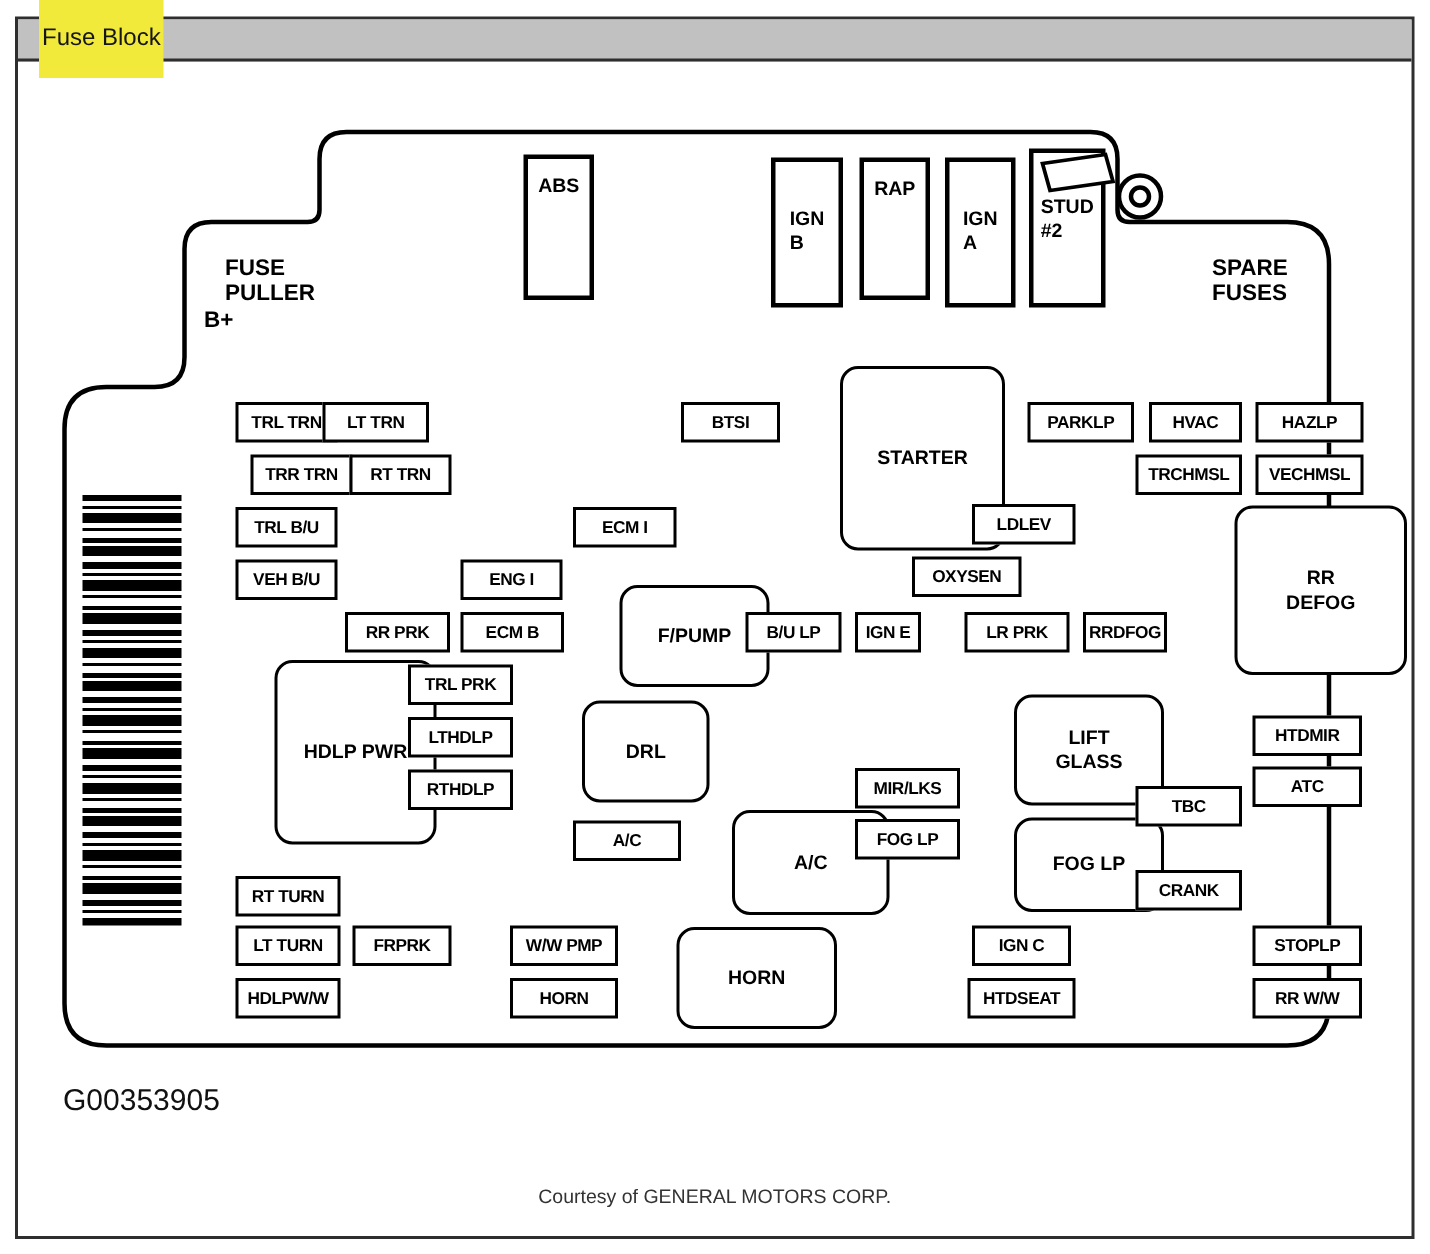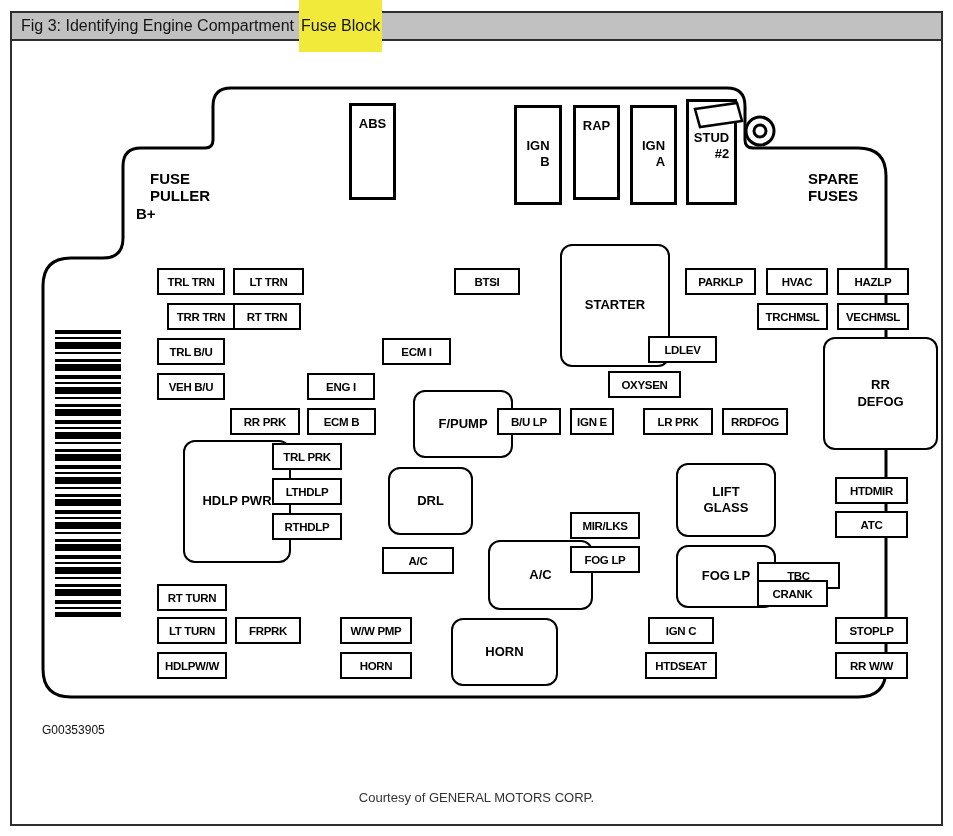--- a/index.html
+++ b/index.html
@@ -15,46 +15,45 @@
   #outline-layer{z-index:1;}
   #bolt-layer{z-index:4;}
   .sf{position:absolute;z-index:2;height:27px;border:2px solid #000;background:#fff;
       display:flex;align-items:center;justify-content:center;box-sizing:border-box;
       font-weight:bold;font-size:11.5px;letter-spacing:-0.3px;white-space:nowrap;color:#000;margin-left:20px;}
   .lf{position:absolute;z-index:2;border:2.5px solid #000;border-radius:12px;background:#fff;
       display:flex;align-items:center;justify-content:center;text-align:center;
       box-sizing:border-box;font-weight:bold;font-size:13px;line-height:1.25;
       white-space:pre-line;color:#000;margin-left:48px;}
   .tf{position:absolute;z-index:2;border:3px solid #000;background:#fff;
-      display:flex;justify-content:center;align-items:flex-start;text-align:right;
+      display:flex;justify-content:center;align-items:flex-start;text-align:left;
       box-sizing:border-box;font-weight:bold;font-size:13px;line-height:1.2;
       white-space:pre-line;color:#000;}
   .corner{position:absolute;z-index:2;font-weight:bold;font-size:15px;line-height:1.15;
           white-space:pre-line;color:#000;}
   .barcode{position:absolute;z-index:2;left:55px;top:330px;width:66px;height:287px;
       background:repeating-linear-gradient(180deg,
         #000 0px,#000 4px,#fff 4px,#fff 7px,
         #000 7px,#000 9px,#fff 9px,#fff 12px,
         #000 12px,#000 19px,#fff 19px,#fff 22px,
         #000 22px,#000 24px,#fff 24px,#fff 29px,
         #000 29px,#000 32px,#fff 32px,#fff 34px,
         #000 34px,#000 41px,#fff 41px,#fff 45px);}
-  .figcode{position:absolute;z-index:2;left:42px;top:723px;font-size:12px;color:#111;}
+  .figcode{position:absolute;z-index:2;left:42px;top:723px;font-size:20px;color:#111;}
   .courtesy{position:absolute;z-index:2;left:0;top:790px;width:953px;text-align:center;
             font-size:13px;color:#333;}
 </style>
 </head>
 <body>
 
 <div id="page">
 
   <div class="frame"></div>
 
   <div class="titlebar">
-    <span>Fig 3: Identifying Engine Compartment</span>
     <span class="hl">Fuse Block</span>
   </div>
 
   <svg id="outline-layer" class="layer" width="953" height="836" viewBox="0 0 953 836">
     <path d="M 141,148 L 205,148 Q 213,148 213,140 L 213,106 Q 213,88 231,88 L 727,88 Q 745,88 745,106
              L 745,140 Q 745,148 753,148 L 858,148 Q 886,148 886,176 L 886,669 Q 886,697 858,697
              L 71,697 Q 43,697 43,669 L 43,286 Q 43,258 71,258 L 103,258 Q 123,258 123,238
              L 123,166 Q 123,148 141,148 Z" fill="none" stroke="#000" stroke-width="3"></path>
   </svg>
 
@@ -79,48 +78,48 @@
   <div class="lf" style="left:365px;top:390px;width:100px;height:68px">F/PUMP</div>
   <div class="lf" style="left:135px;top:440px;width:108px;height:123px">HDLP PWR</div>
   <div class="lf" style="left:340px;top:467px;width:85px;height:68px">DRL</div>
   <div class="lf" style="left:628px;top:463px;width:100px;height:74px">LIFT
 GLASS</div>
   <div class="lf" style="left:440px;top:540px;width:105px;height:70px">A/C</div>
   <div class="lf" style="left:628px;top:545px;width:100px;height:63px">FOG LP</div>
   <div class="lf" style="left:403px;top:618px;width:107px;height:68px">HORN</div>
 
   <div class="sf" style="left:137px;top:268px;width:68px">TRL TRN</div>
-  <div class="sf" style="left:213px;top:268px;width:71px">LT TRN</div>
+  <div class="sf" style="left:195px;top:268px;width:71px">LT TRN</div>
   <div class="sf" style="left:147px;top:303px;width:68px">TRR TRN</div>
   <div class="sf" style="left:213px;top:303px;width:68px">RT TRN</div>
   <div class="sf" style="left:137px;top:338px;width:68px">TRL B/U</div>
   <div class="sf" style="left:137px;top:373px;width:68px">VEH B/U</div>
   <div class="sf" style="left:434px;top:268px;width:66px">BTSI</div>
   <div class="sf" style="left:665px;top:268px;width:71px">PARKLP</div>
   <div class="sf" style="left:746px;top:268px;width:62px">HVAC</div>
   <div class="sf" style="left:817px;top:268px;width:72px">HAZLP</div>
   <div class="sf" style="left:737px;top:303px;width:71px">TRCHMSL</div>
   <div class="sf" style="left:817px;top:303px;width:72px">VECHMSL</div>
   <div class="sf" style="left:362px;top:338px;width:69px">ECM I</div>
   <div class="sf" style="left:628px;top:336px;width:69px">LDLEV</div>
   <div class="sf" style="left:287px;top:373px;width:68px">ENG I</div>
   <div class="sf" style="left:588px;top:371px;width:73px">OXYSEN</div>
   <div class="sf" style="left:210px;top:408px;width:70px">RR PRK</div>
   <div class="sf" style="left:287px;top:408px;width:69px">ECM B</div>
   <div class="sf" style="left:477px;top:408px;width:64px">B/U LP</div>
   <div class="sf" style="left:550px;top:408px;width:44px">IGN E</div>
   <div class="sf" style="left:623px;top:408px;width:70px">LR PRK</div>
-  <div class="sf" style="left:702px;top:408px;width:66px">RRDFOG</div>
+  <div class="sf" style="left:702px;top:408px;width:56px">RRDFOG</div>
   <div class="sf" style="left:252px;top:443px;width:70px">TRL PRK</div>
   <div class="sf" style="left:252px;top:478px;width:70px">LTHDLP</div>
   <div class="sf" style="left:252px;top:513px;width:70px">RTHDLP</div>
   <div class="sf" style="left:550px;top:512px;width:70px">MIR/LKS</div>
   <div class="sf" style="left:550px;top:546px;width:70px">FOG LP</div>
   <div class="sf" style="left:362px;top:547px;width:72px">A/C</div>
-  <div class="sf" style="left:737px;top:562px;width:83px">TBC</div>
+  <div class="sf" style="left:737px;top:524px;width:71px">TBC</div>
   <div class="sf" style="left:737px;top:580px;width:71px">CRANK</div>
   <div class="sf" style="left:137px;top:584px;width:70px">RT TURN</div>
   <div class="sf" style="left:137px;top:617px;width:70px">LT TURN</div>
   <div class="sf" style="left:215px;top:617px;width:66px">FRPRK</div>
   <div class="sf" style="left:320px;top:617px;width:72px">W/W PMP</div>
   <div class="sf" style="left:628px;top:617px;width:66px">IGN C</div>
   <div class="sf" style="left:815px;top:617px;width:73px">STOPLP</div>
   <div class="sf" style="left:137px;top:652px;width:70px">HDLPW/W</div>
   <div class="sf" style="left:320px;top:652px;width:72px">HORN</div>
   <div class="sf" style="left:625px;top:652px;width:72px">HTDSEAT</div>

